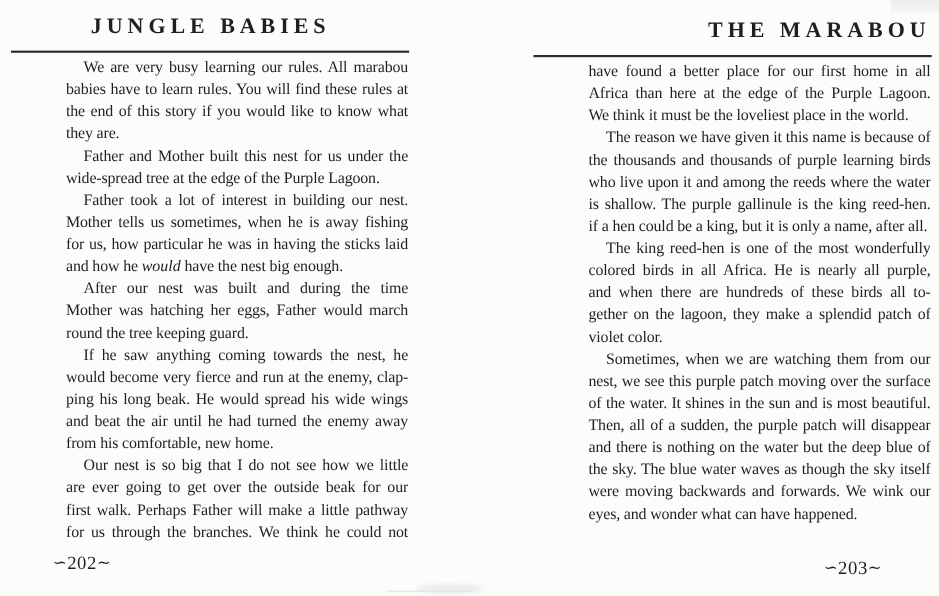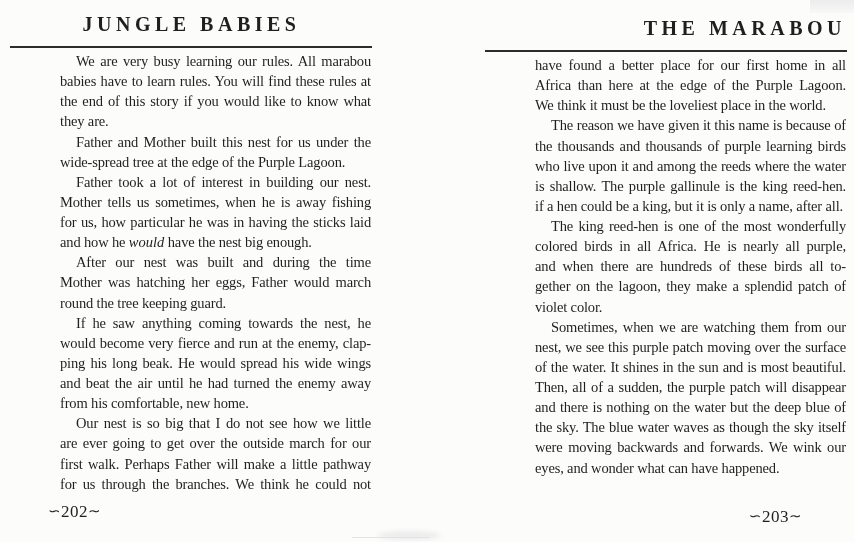--- a/index.html
+++ b/index.html
@@ -80,21 +80,21 @@
         <div class="line endline">and how he <i>would</i> have the nest big enough.</div>
         <div class="line indent">After our nest was built and during the time</div>
         <div class="line">Mother was hatching her eggs, Father would march</div>
         <div class="line endline">round the tree keeping guard.</div>
         <div class="line indent">If he saw anything coming towards the nest, he</div>
         <div class="line">would become very fierce and run at the enemy, clap-</div>
         <div class="line">ping his long beak. He would spread his wide wings</div>
         <div class="line">and beat the air until he had turned the enemy away</div>
         <div class="line endline">from his comfortable, new home.</div>
         <div class="line indent">Our nest is so big that I do not see how we little ones</div>
-        <div class="line">are ever going to get over the outside march for our</div>
+        <div class="line">are ever going to get over the outside beak for our</div>
         <div class="line">first walk. Perhaps Father will make a little pathway</div>
         <div class="line">for us through the branches. We think he could not</div>
       </div>
     <div class="pagenum"><span class="decor">∽</span><span>202</span><span class="decor">∼</span></div>
   </div>
 
   <div class="page" id="page-right">
     <div class="header">THE MARABOU</div>
     <div class="rule"></div>
     <div class="body">

